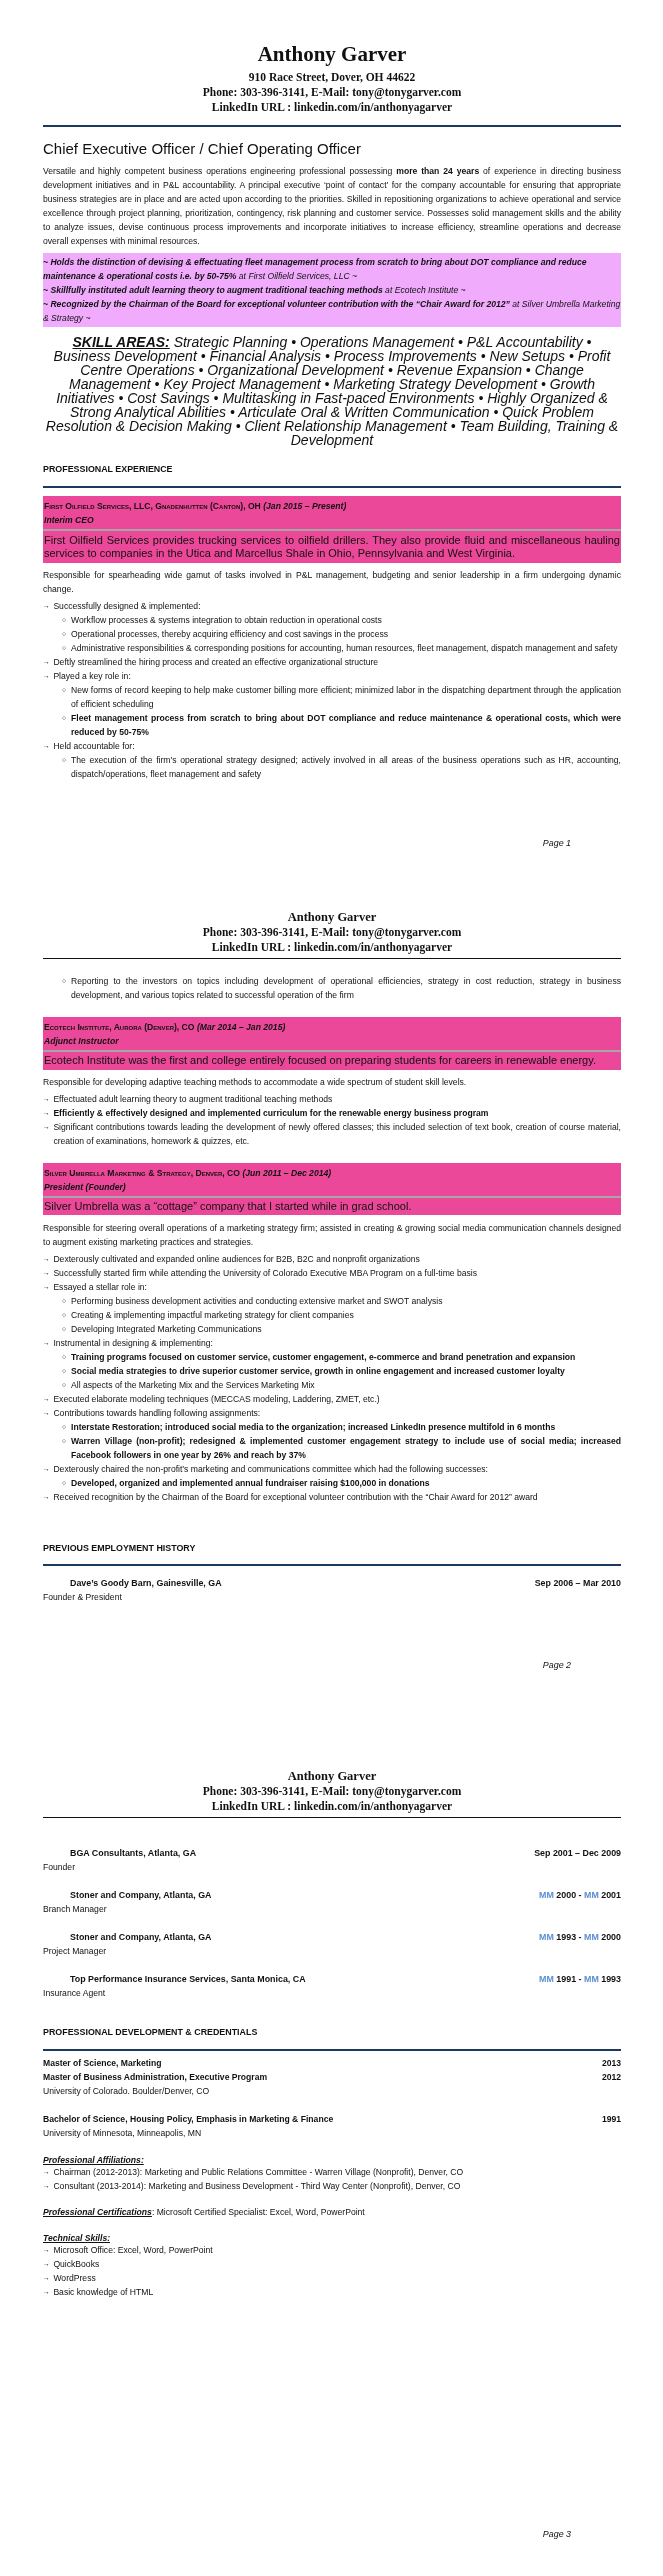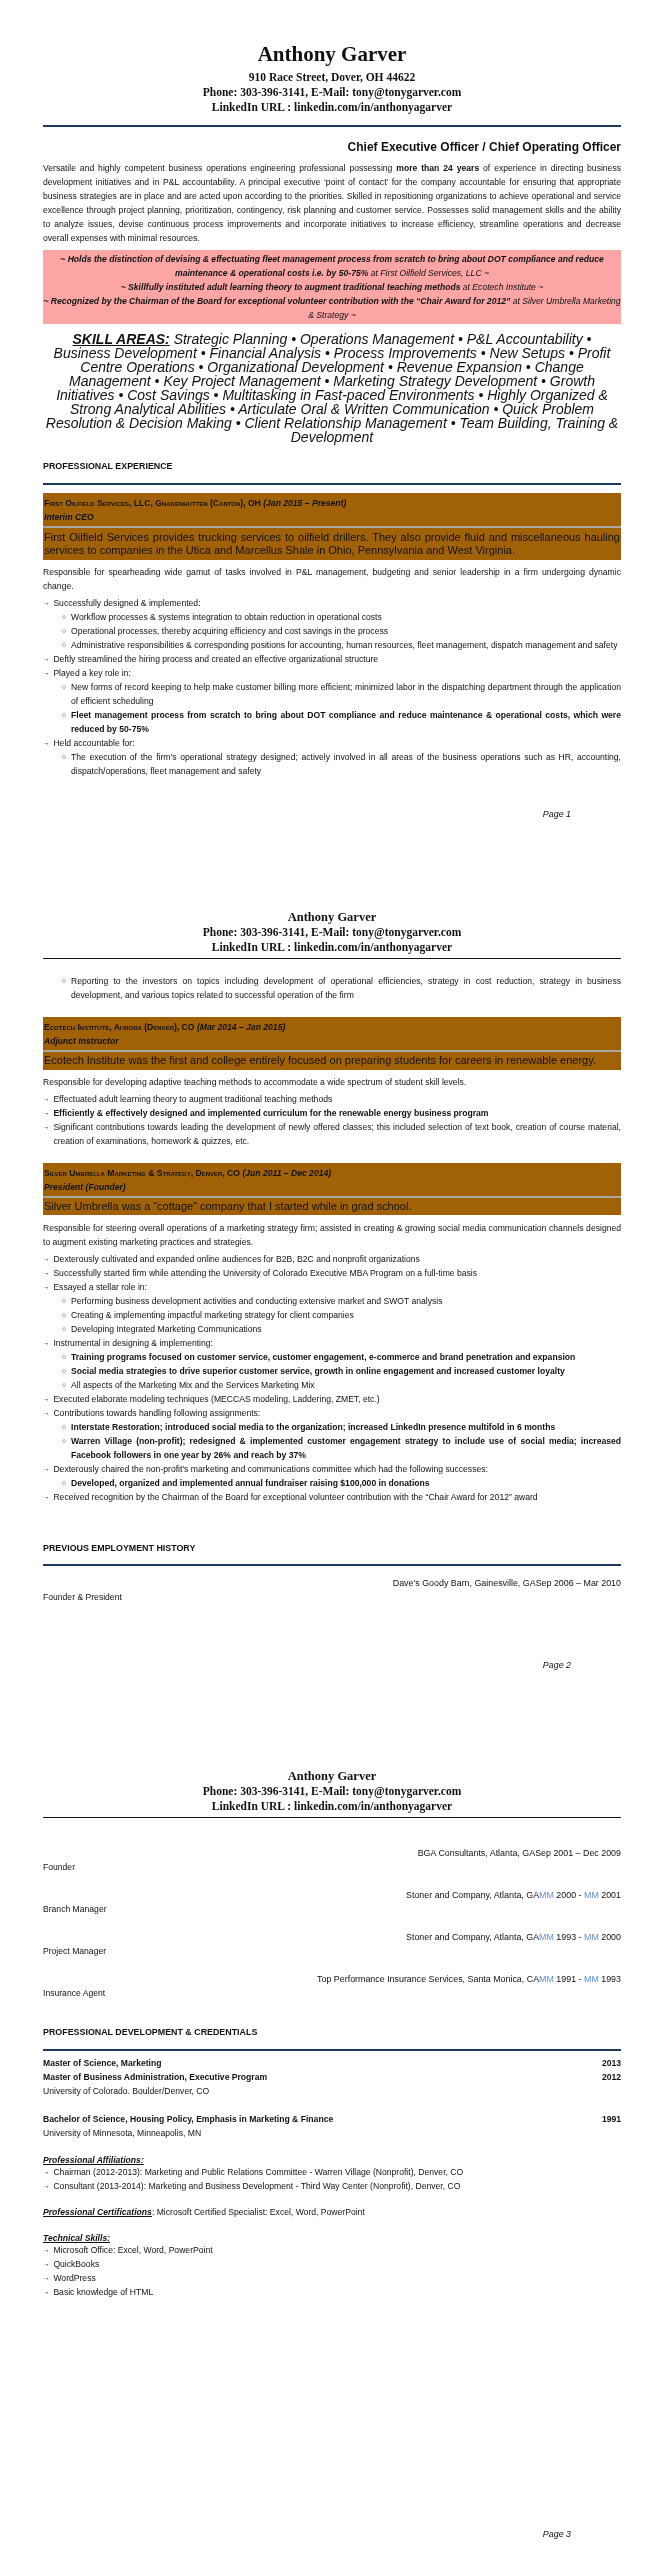--- a/index.html
+++ b/index.html
@@ -11,51 +11,51 @@
 
   .hdr { text-align: center; font-family: "Liberation Serif", serif; font-weight: bold; color: #111; }
   .hdr-name-big { font-size: 21px; line-height: 23px; letter-spacing: 0px; padding-top: 43px; }
   .hdr-line-big { font-size: 11.5px; line-height: 15px; }
   .hdr-rule-blue { height: 2.1px; background: #1b3a5c; margin-top: 9.4px; }
   .hdr-small { padding-top: 51px; }
   .hdr-small .hdr-name { font-size: 12.5px; line-height: 15px; }
   .hdr-small .hdr-line { font-size: 11.5px; line-height: 15px; }
   .hdr-rule-black { height: 0.5px; background: #111; margin-top: 3.1px; }
 
-  .title { text-align: right; font-weight: bold; font-size: 12px; margin-top: 13px; margin-bottom: 7.3px; }
+  .title { text-align: left; font-weight: normal; font-size: 15px; margin-top: 13px; margin-bottom: 7.3px; }
   .para { font-size: 8.6px; line-height: 14px; text-align: justify; }
-  .highlight-box { background: #fca5a5; margin-top: 5.2px; padding: 1.6px 0 2.6px; text-align: center; font-style: italic; font-size: 8.6px; line-height: 14px; }
+  .highlight-box { background: #f0abfc; margin-top: 5.2px; padding: 1.6px 0 2.6px; font-style: italic; font-size: 8.6px; line-height: 14px; }
   .highlight-box b { font-weight: bold; }
   .skills { text-align: center; font-style: italic; font-size: 14px; line-height: 14px; margin-top: 7.3px; }
   .skills .lbl { font-weight: bold; text-decoration: underline; }
   .section-head { text-align: left; font-weight: bold; font-size: 8.9px; margin-top: 17.7px; }
   .section-rule { height: 2.1px; background: #1b3a5c; margin-top: 11.5px; }
 
-  .job-box { background: #a16207; margin-top: 8.3px; }
+  .job-box { background: #ec4899; margin-top: 8.3px; }
   .job-box .job-top { padding: 3.1px 1px 2.1px; font-size: 8.6px; line-height: 14px; border-bottom: 2.1px solid #a6a6a6; }
   .job-box .co { font-weight: bold; font-variant: small-caps; }
   .job-box .dates { font-weight: bold; font-style: italic; }
   .job-box .role { font-weight: bold; font-style: italic; display: block; }
   .job-box .desc { padding: 2.1px 1px 2.1px; font-size: 11px; line-height: 13.5px; text-align: justify; }
 
   .resp { font-size: 8.6px; line-height: 14px; margin-top: 5.2px; text-align: justify; }
   ul.arrow { list-style: none; margin: 3.1px 0 0; padding: 0; }
   ul.arrow > li { position: relative; padding-left: 10.4px; font-size: 8.6px; line-height: 14px; text-align: justify; }
   ul.arrow > li > .mk { position: absolute; left: 0; top: 0; font-size: 6.8px; }
   ul.circ { list-style: none; margin: 0; padding: 0; }
   ul.circ > li { position: relative; padding-left: 28px; font-size: 8.6px; line-height: 14px; text-align: justify; }
   ul.circ > li > .mk { position: absolute; left: 19px; top: 0; font-size: 6.8px; }
   .bold { font-weight: bold; }
 
   .page-num { position: absolute; right: 93px; font-style: italic; font-size: 8.9px; }
-  .page1 .page-num { top: 809px; }
+  .page1 .page-num { top: 838px; }
   .page2 .page-num { top: 1672px; top: auto; bottom: auto; }
 
   .emp { margin-top: 13.5px; }
-  .emp-row { display: flex; justify-content: flex-end; font-weight: normal; font-size: 8.9px; line-height: 13.5px; padding-left: 27px; }
+  .emp-row { display: flex; justify-content: space-between; font-weight: bold; font-size: 8.9px; line-height: 13.5px; padding-left: 27px; }
   .emp-role { font-size: 8.6px; line-height: 14px; }
   .mm { color: #5b8fd0; }
 
   .edu { margin-top: 6.2px; }
   .edu-row { display: flex; justify-content: space-between; font-weight: bold; font-size: 8.6px; line-height: 13.5px; }
   .edu-sub { font-size: 8.6px; line-height: 14px; }
   .sub-head { font-weight: bold; font-style: italic; text-decoration: underline; font-size: 8.6px; }
 </style>
 </head>
 <body>

